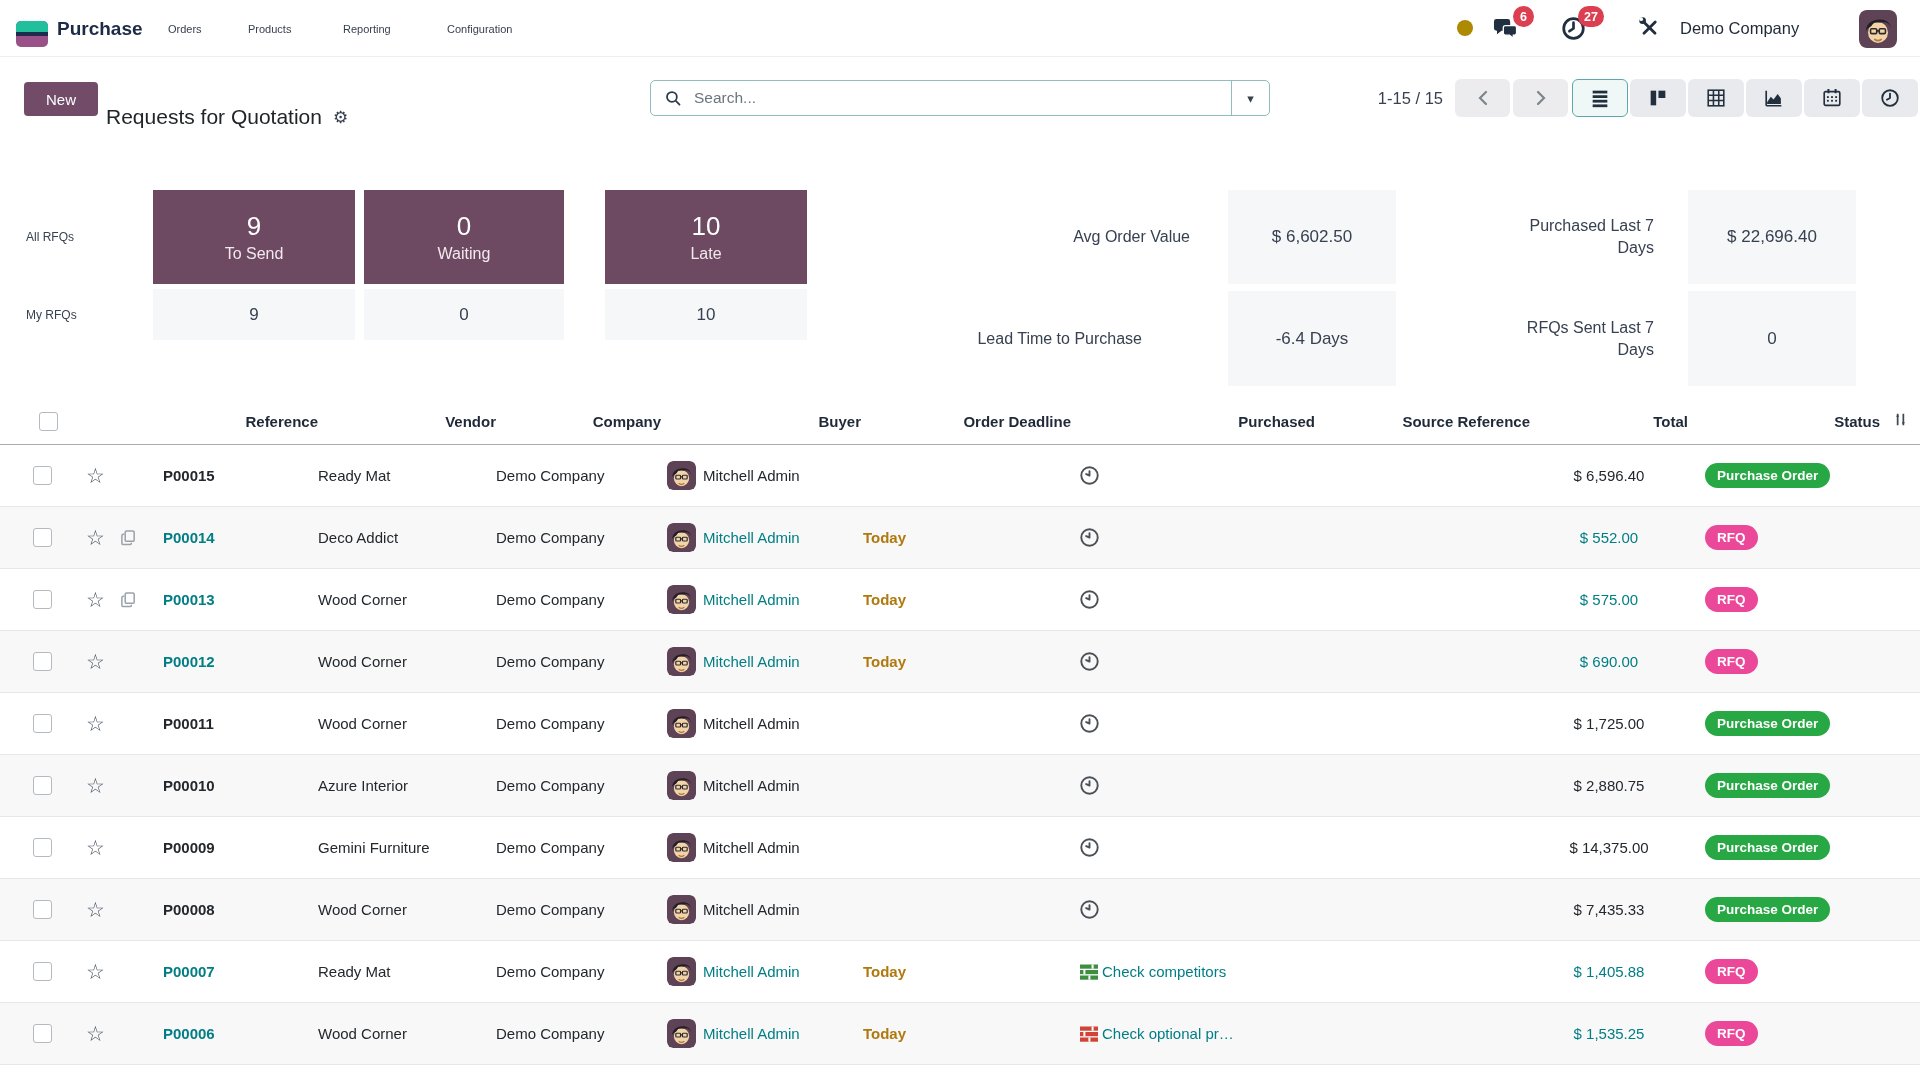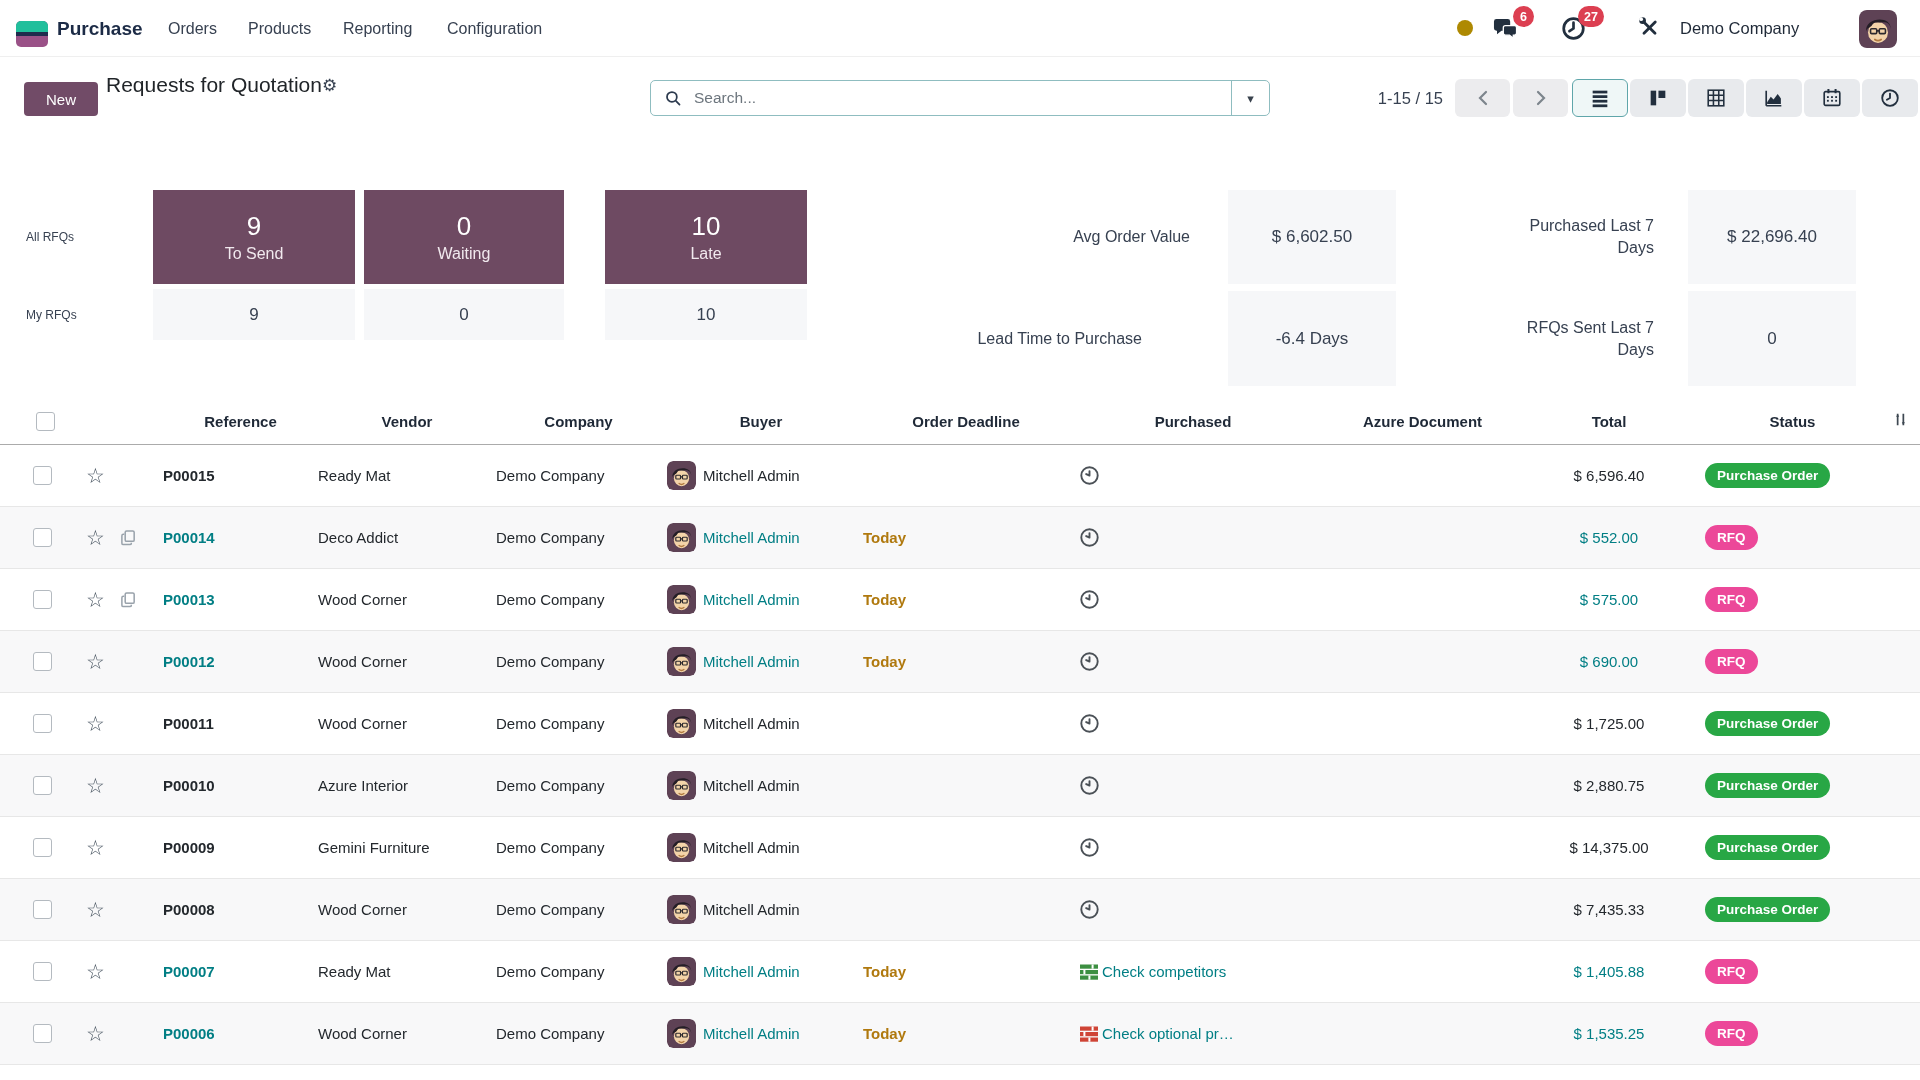--- a/index.html
+++ b/index.html
@@ -4,32 +4,32 @@
 <style>
   html,body{margin:0;padding:0}
   body{width:1920px;height:1080px;overflow:hidden;background:#fff;position:relative;
        font-family:"Liberation Sans",sans-serif;color:#212529;-webkit-font-smoothing:antialiased}
   
   .navbar{position:absolute;top:0;left:0;width:1920px;height:57px;background:#fff;border-bottom:1px solid #efefef;box-sizing:border-box}
   .logo{position:absolute;left:16px;top:21px;width:32px;height:26px;border-radius:5px;overflow:hidden;background:#9a5187}
   .logo .t{position:absolute;top:0;left:0;right:0;height:11px;background:#21bf9c}
   .logo .m{position:absolute;top:11px;left:0;right:0;height:4px;background:#1f2b4d}
   .brand{position:absolute;left:57px;top:0;height:57px;display:flex;align-items:center;font-size:19px;font-weight:700;color:#1c2b46}
-  .menu-item{position:absolute;top:0;height:57px;display:flex;align-items:center;font-size:16px;color:#374151;cursor:pointer}
+  .menu-item{position:absolute;top:0;height:57px;display:flex;align-items:center;font-size:11px;color:#374151;cursor:pointer}
   .mi-0{left:168px}.mi-1{left:248px}.mi-2{left:343px}.mi-3{left:447px}
   .sys-dot{position:absolute;left:1457px;top:20px;width:16px;height:16px;border-radius:50%;background:#ae8902}
   .sys-ic{position:absolute;top:15px}
   .ic-chat{left:1492px}.ic-clock{left:1560px}.ic-wrench{left:1637px}
   .nav-badge{position:absolute;top:6px;height:21px;min-width:21px;padding:0 6px;box-sizing:border-box;border-radius:11px;background:#dc3f51;color:#fff;font-size:12.5px;font-weight:700;display:flex;align-items:center;justify-content:center}
   .nb-msg{left:1513px}.nb-act{left:1578px}
   .company{position:absolute;left:1680px;top:0;height:57px;display:flex;align-items:center;font-size:16.5px;font-weight:500;color:#1f2937}
   .nav-avatar{position:absolute;left:1853px;top:10px}
   
   .btn-new{position:absolute;left:24px;top:82px;width:74px;height:34px;background:#714B67;color:#fff;border:none;border-radius:4px;font-size:15px;font-family:inherit;display:flex;align-items:center;justify-content:center;cursor:pointer}
-  .page-title{position:absolute;left:106px;top:68px;height:34px;display:flex;align-items:center;font-size:21px;color:#212529}
+  .page-title{position:absolute;left:106px;top:100px;height:34px;display:flex;align-items:center;gap:11px;font-size:21px;color:#212529}
   .gear{font-size:17px;color:#374151;cursor:pointer}
   .search{position:absolute;left:650px;top:80px;width:620px;height:36px;border:1px solid #8fbdc0;border-radius:5px;background:#fff;display:flex;align-items:center;box-sizing:border-box}
   .search svg{margin-left:13px;flex:0 0 auto}
   .search input{border:none;outline:none;background:transparent;margin-left:9px;flex:1;font-size:15.5px;font-family:inherit;color:#374151}
   .search input::placeholder{color:#6c757d}
   .search .sep{width:1px;align-self:stretch;background:#8fbdc0}
   .search .caret-box{width:37px;display:flex;align-items:center;justify-content:center;cursor:pointer}
   .caret{font-size:13px;color:#39424d}
   .pager-text{position:absolute;left:1345px;top:80px;width:98px;height:36px;display:flex;align-items:center;justify-content:flex-end;font-size:16.5px;color:#374151}
   .pager-btns{position:absolute;left:1455px;top:79px;display:flex;gap:3px}
@@ -51,21 +51,21 @@
   .sl-1{left:952px;top:291px;width:190px;height:95px}
   .sl-2{left:1490px;top:190px;width:164px;height:94px}
   .sl-3{left:1490px;top:291px;width:164px;height:95px}
   .statbox{position:absolute;background:#f6f7f9;display:flex;align-items:center;justify-content:center;font-size:17px;color:#374151}
   .sb-0{left:1228px;top:190px;width:168px;height:94px}
   .sb-1{left:1228px;top:291px;width:168px;height:95px}
   .sb-2{left:1688px;top:190px;width:168px;height:94px}
   .sb-3{left:1688px;top:291px;width:168px;height:95px}
   
   table.listview{position:absolute;top:398px;left:0;width:1920px;border-collapse:collapse;table-layout:fixed}
-  .listview th{height:46px;padding:0;text-align:center;font-size:15px;font-weight:700;color:#1f2937;border-bottom:1px solid #ababab;white-space:nowrap}
+  .listview th{height:46px;padding:0;text-align:right;font-size:15px;font-weight:700;color:#1f2937;border-bottom:1px solid #ababab;white-space:nowrap}
   .listview td{height:61px;padding:0;border-bottom:1px solid #e7e7e7;font-size:15px;color:#23282d;vertical-align:middle;white-space:nowrap;overflow:hidden}
   .listview tbody tr{cursor:pointer}
   .listview tbody tr:nth-child(even){background:#f8f8f9}
   .cb{display:inline-block;width:17px;height:17px;border:1px solid #b4bac0;border-radius:3px;background:#fff;margin-left:33px;vertical-align:middle;cursor:pointer}
   .star{display:inline-block;font-size:21px;color:#4e5a66;margin-left:28px;line-height:1;vertical-align:middle;cursor:pointer}
   .copy-ic{margin-left:14px;vertical-align:middle}
   .ref{font-weight:600}
   .hl{color:#017e84}
   .today{color:#b0790e;font-weight:700;padding-left:2px}
   .avatar{border-radius:6px;vertical-align:middle;margin-left:6px}
@@ -260,21 +260,21 @@
     <tr>
       <th><span class="cb"></span></th>
       <th></th>
       <th></th>
       <th>Reference</th>
       <th>Vendor</th>
       <th>Company</th>
       <th>Buyer</th>
       <th>Order Deadline</th>
       <th>Purchased</th>
-      <th>Azure Document</th>
+      <th>Source Reference</th>
       <th class="c-total">Total</th>
       <th class="c-status">Status</th>
       <th class="th-set">
         <svg width="19" height="19" viewBox="0 0 20 20">
           <path d="M7 4v12M13 4v12" stroke="#3e4852" stroke-width="1.8" fill="none"></path>
           <path d="M5.4 7.2h3.2L7 4.2zM11.4 12.8h3.2L13 15.8z" fill="#3e4852"></path>
         </svg>
       </th>
     </tr>
   </thead>

